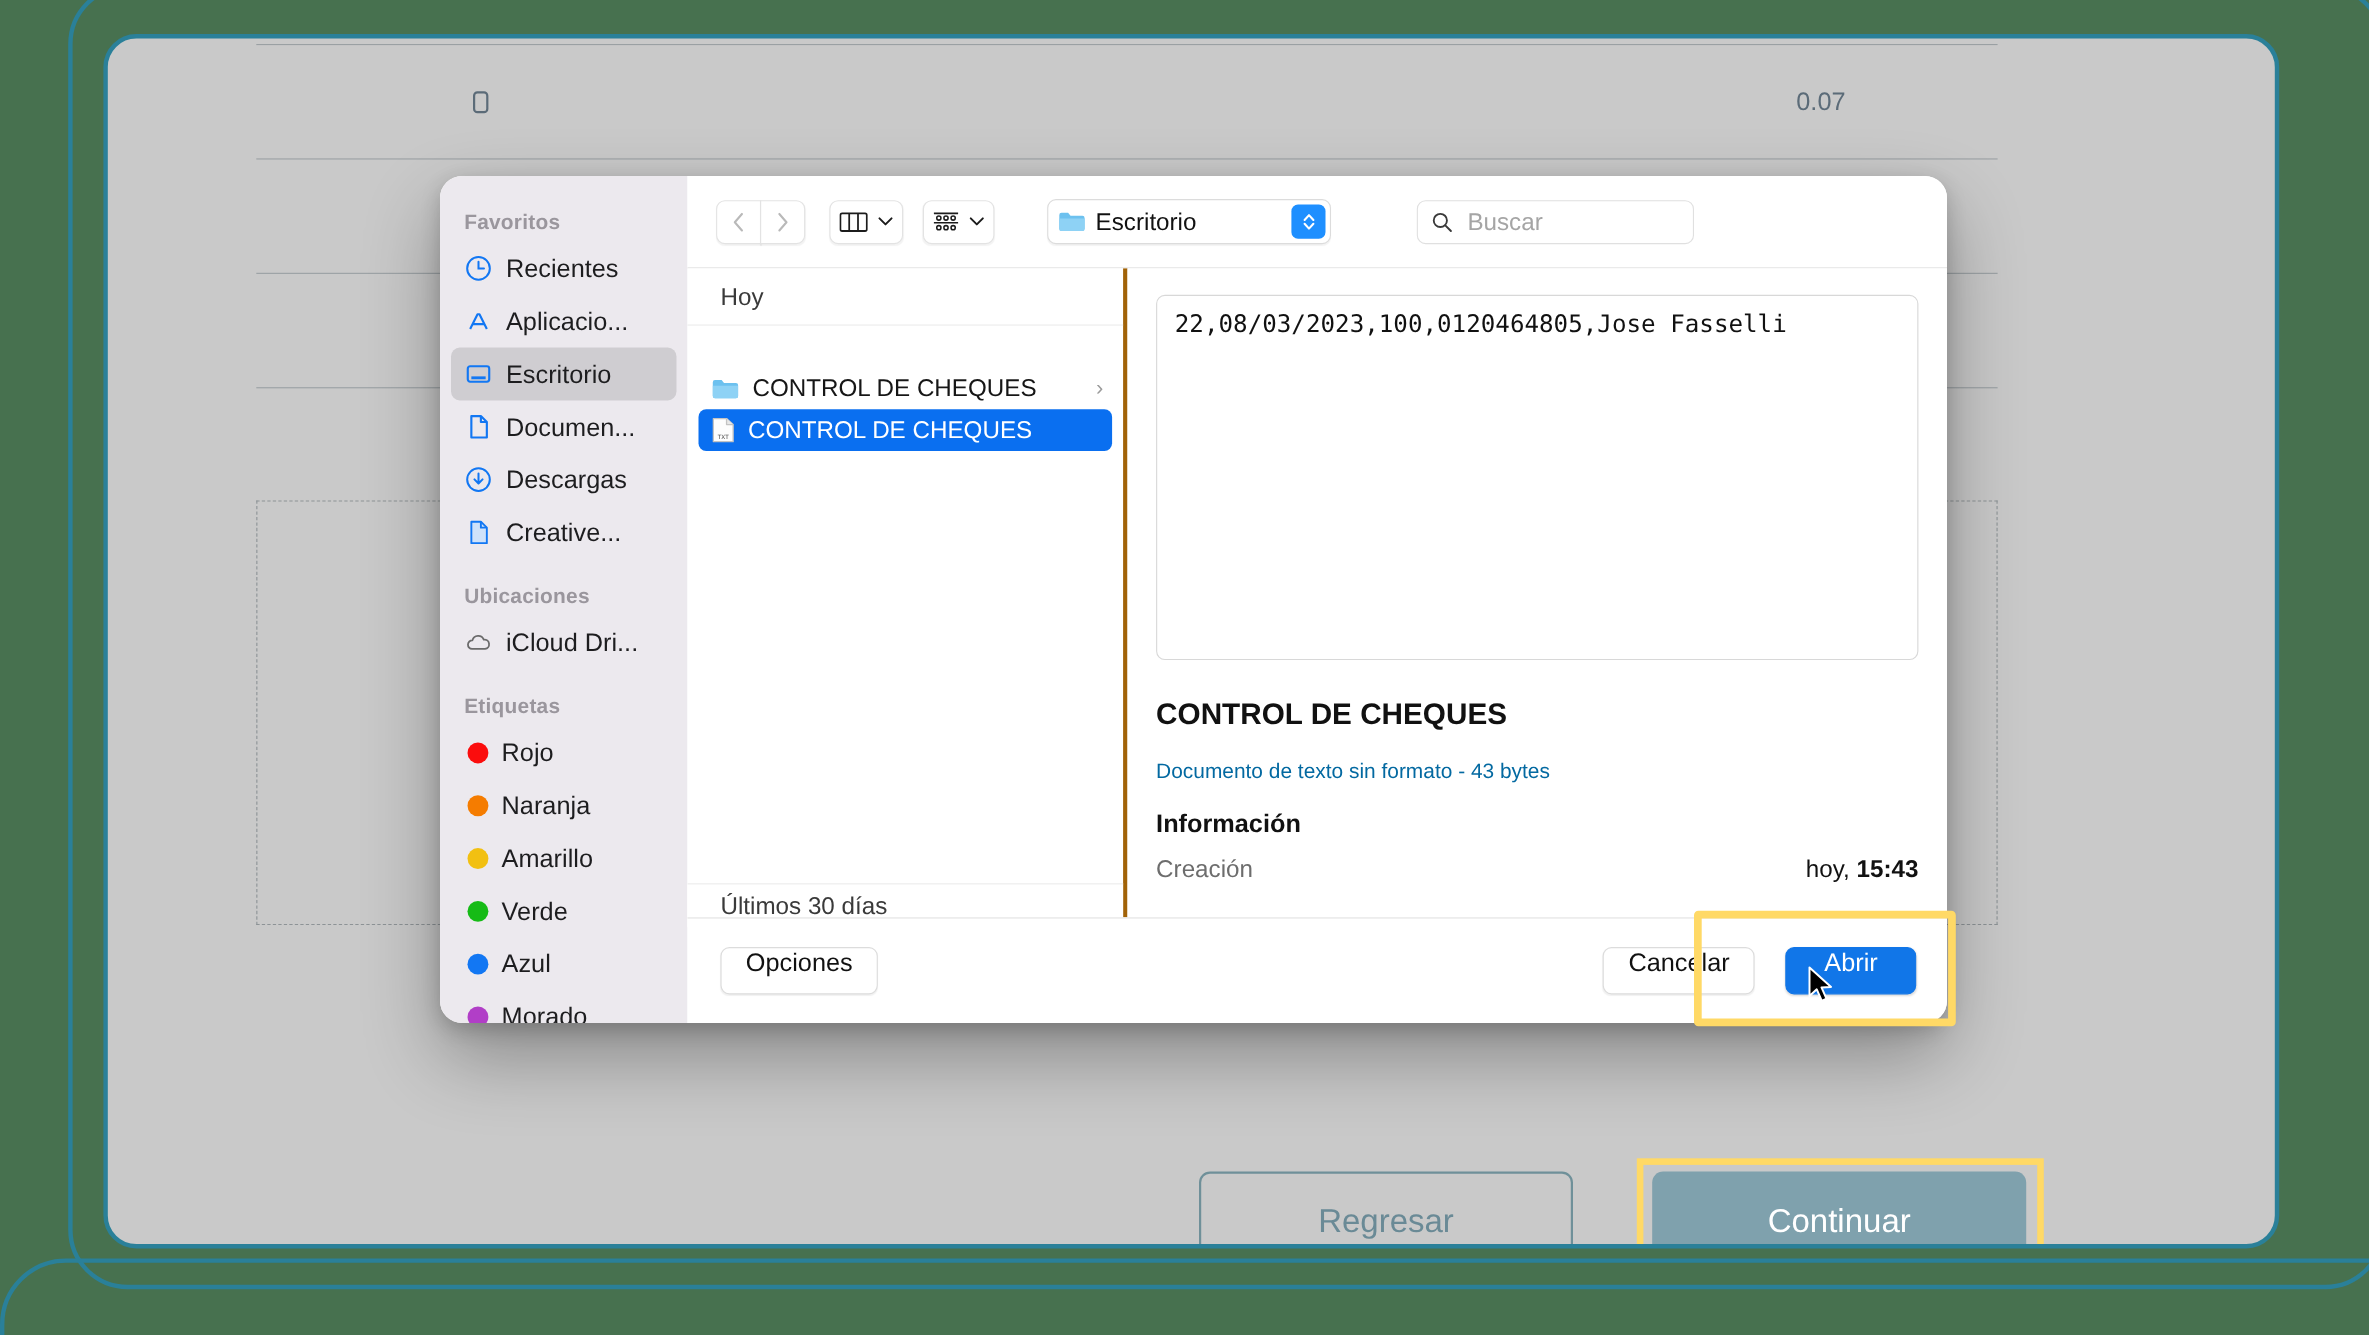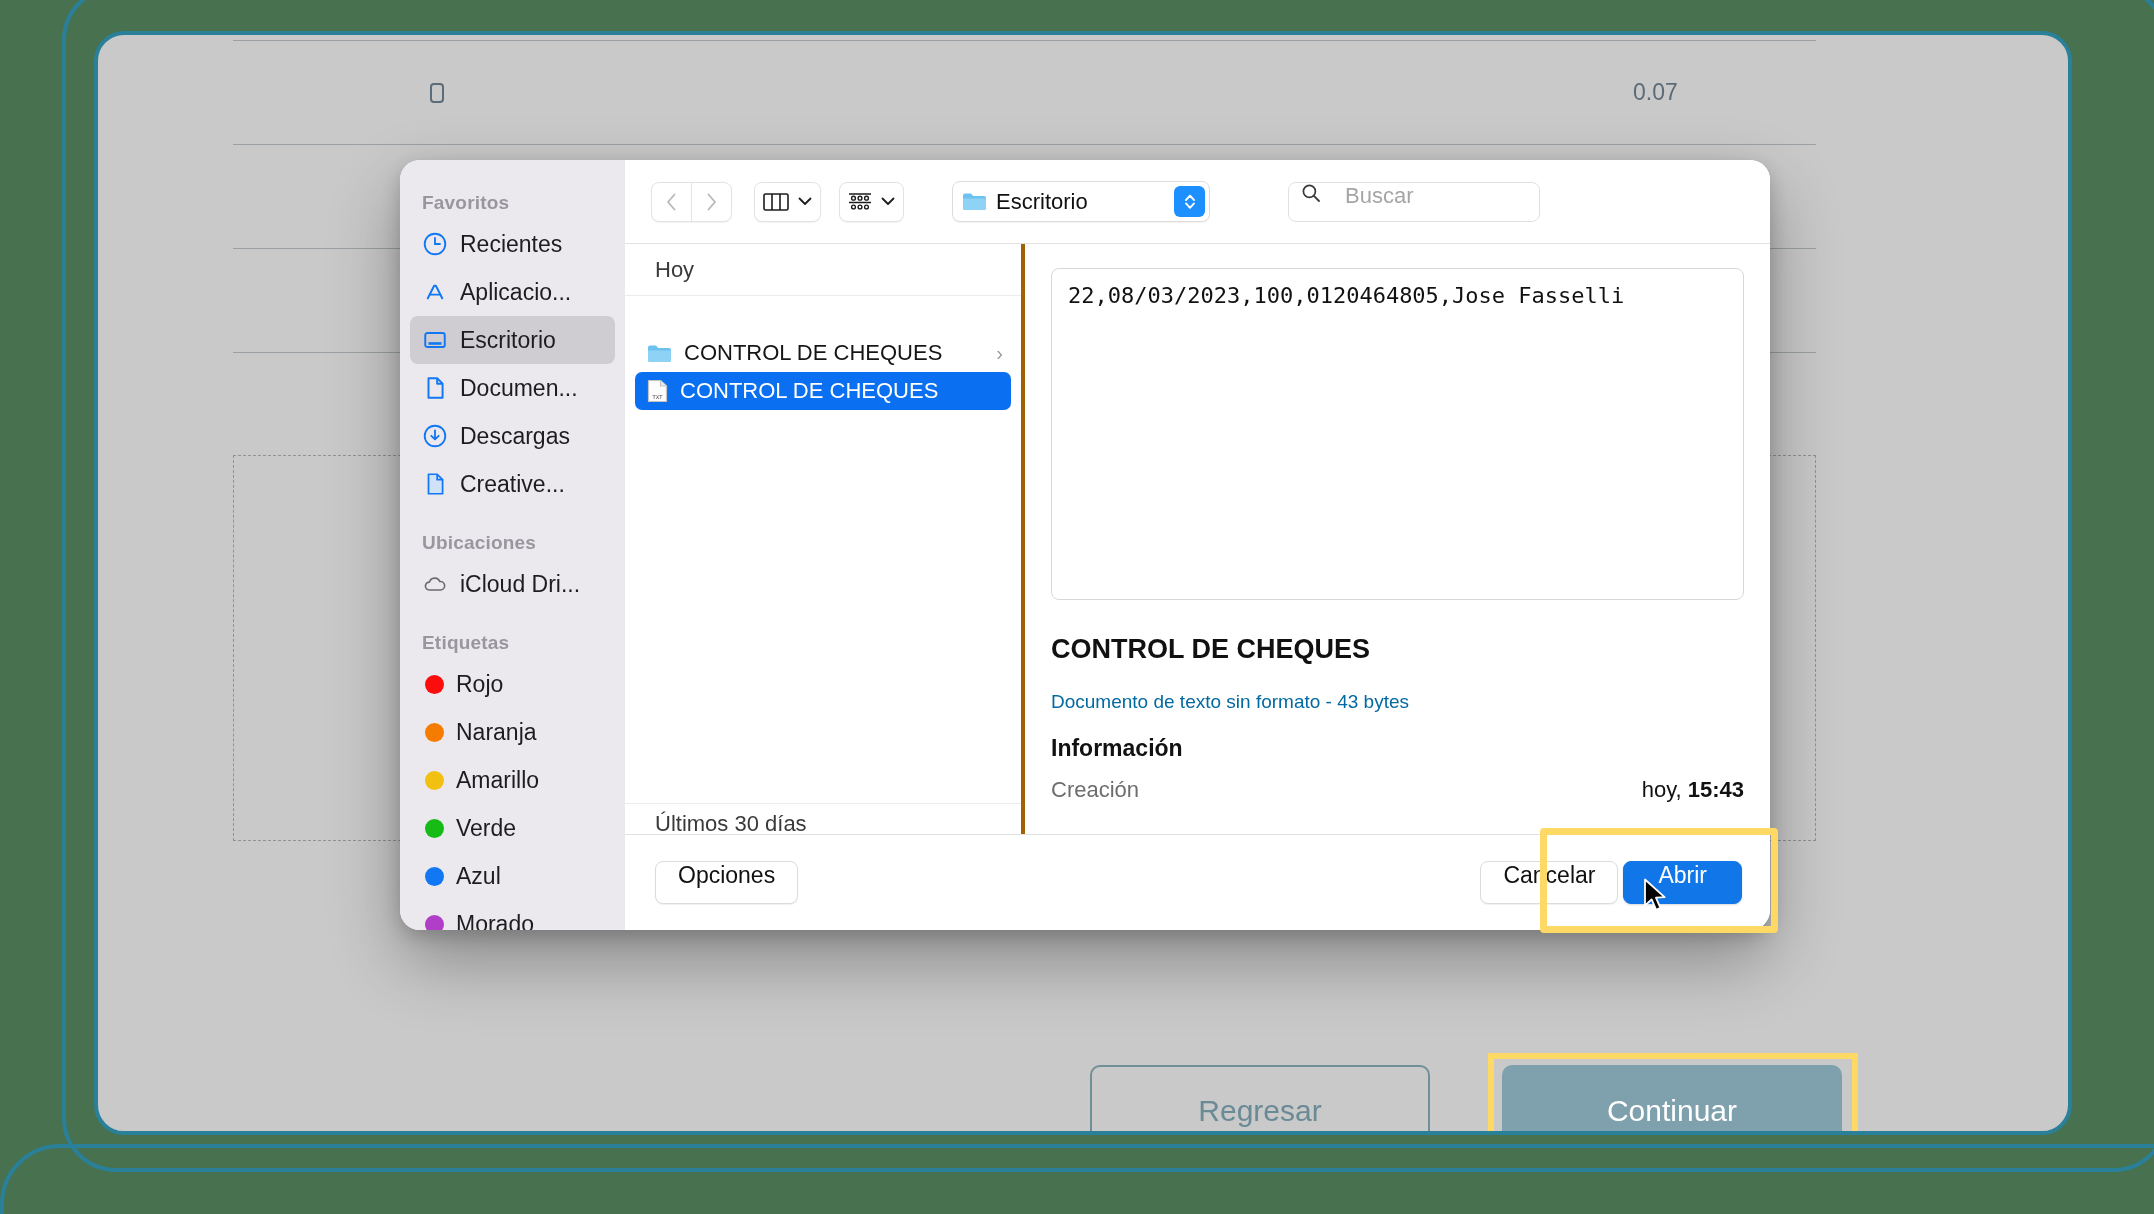--- a/index.html
+++ b/index.html
@@ -167,21 +167,21 @@
   .stepper {
     position: absolute; right: 4px; top: 4px;
     width: 31px; height: 31px; border-radius: 6px;
     background: #1e8fff;
     display:flex; align-items:center; justify-content:center;
   }
   .search-box {
     margin-left: 78px;
     width: 252px; height: 40px;
     background: #fff; border: 1px solid #e0e0e0; border-radius: 8px;
-    display: flex; align-items: flex-start; gap: 24px; padding-left: 12px;
+    display: flex; align-items: center; gap: 13px; padding-left: 12px;
   }
   .search-ph { font-size: 22px; color: #a5a5a5; }
 
   #dlg-body { flex: 1; display: flex; min-height: 0; }
 
   
   #file-col {
     width: 400px; flex: 0 0 400px;
     border-right: 4px solid #a16207;
     display: flex; flex-direction: column;
@@ -247,21 +247,21 @@
     border: 1px solid #dcdcdc; border-radius: 8px;
     background: #fff; font-size: 23px; color: #111;
     display: flex; align-items: flex-start; justify-content: center;
     box-shadow: 0 1px 1px rgba(0,0,0,.06);
   }
   .f-btn.primary {
     background: #1176e8; border-color: #1176e8; color: #fff;
     box-shadow: 0 1px 2px rgba(0,0,0,.15);
     padding: 0 34px;
   }
-  .f-right { margin-left: auto; display: flex; align-items: center; gap: 5px; }
+  .f-right { margin-left: auto; display: flex; align-items: center; gap: 28px; }
 
   
   #abrir-highlight {
     position: absolute;
     left: 1540px; top: 828px;
     width: 238px; height: 105px;
     border: 7px solid #ffd966;
     border-radius: 4px;
     pointer-events: none;
     z-index: 40;

